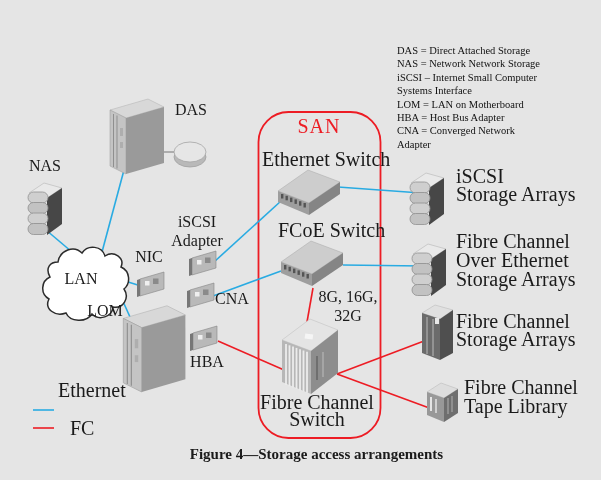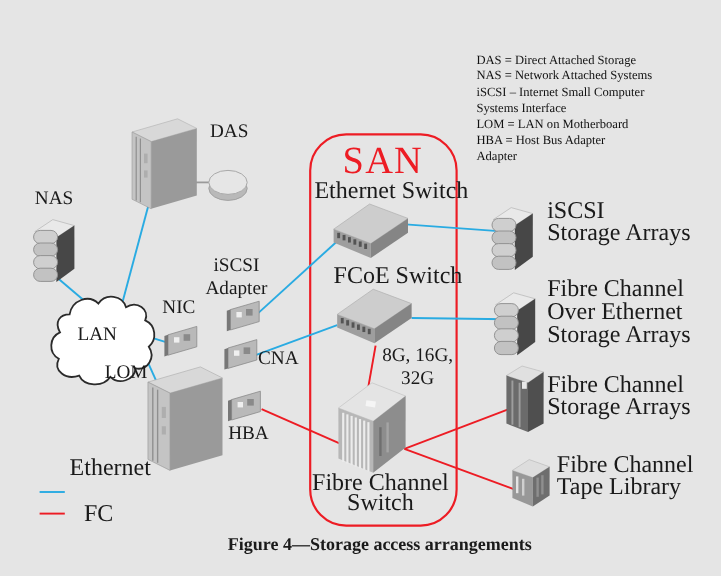--- a/index.html
+++ b/index.html
@@ -6,21 +6,21 @@
   .stage {
     position:relative; width:601px; height:480px; background:#e5e5e5;
     font-family:Liberation Serif, serif; color:var(--c-text,#1a1a1a);
     overflow:hidden;
   }
   .stage svg { position:absolute; left:0; top:0; }
   .lbl { position:absolute; white-space:nowrap; color:var(--c-text,#1a1a1a); }
   .c    { text-align:center; }
   .node-lbl   { font-size:16px; line-height:19px; }
   .multi-lbl  { font-size:20px; line-height:19px; }
-  .san-lbl    { font-size:32px; color:var(--c-san,#ED1C24); letter-spacing:1px; }
+  .san-lbl    { font-size:20px; color:var(--c-san,#ED1C24); letter-spacing:1px; }
   .glossary   { position:absolute; left:397px; top:44px; width:202px;
                 font-size:10.5px; line-height:13.4px; color:#111; }
   .caption    { position:absolute; left:0; top:446px; width:601px; text-align:center;
                 font-size:15px; font-weight:bold;margin-left:16px; }
   .ln-eth { stroke:var(--c-ethernet,#29ABE2); stroke-width:1.6; fill:none; }
   .ln-fc  { stroke:var(--c-fc,#ED1C24); stroke-width:1.6; fill:none; }
   .ln-gray{ stroke:#9a9a9a; stroke-width:1.5; fill:none; }
   .san-border { stroke:var(--c-san,#ED1C24); stroke-width:1.8; fill:none; }
 </style>
 </head>
@@ -148,25 +148,26 @@
       <rect x="22" y="16" width="2" height="16" fill="#8f8f8f"></rect>
       <rect x="26" y="14" width="2" height="16" fill="#8f8f8f"></rect>
     </g>
 
     <line class="ln-eth" x1="33" y1="410" x2="54" y2="410" stroke-width="2"></line>
     <line class="ln-fc" x1="33" y1="428" x2="54" y2="428" stroke-width="2"></line>
   </svg>
 
   <div class="glossary">
     <div>DAS = Direct Attached Storage</div>
-    <div>NAS = Network Attached Systems</div>
+    <div>NAS = Network Network Storage</div>
     <div>iSCSI – Internet Small Computer</div>
     <div>Systems Interface</div>
     <div>LOM = LAN on Motherboard</div>
     <div>HBA = Host Bus Adapter</div>
+    <div>CNA = Converged Network</div>
     <div>Adapter</div>
   </div>
 
   <div class="lbl node-lbl c" style="left:168px; top:100px; width:46px;">DAS</div>
   <div class="lbl node-lbl c" style="left:22px; top:156px; width:46px;">NAS</div>
   <div class="lbl node-lbl c" style="left:58px; top:269px; width:46px;">LAN</div>
   <div class="lbl node-lbl c" style="left:82px; top:301px; width:46px;">LOM</div>
   <div class="lbl node-lbl c" style="left:128px; top:247px; width:42px;">NIC</div>
   <div class="lbl node-lbl c" style="left:155px; top:212px; width:84px;">
     <div>iSCSI</div>

